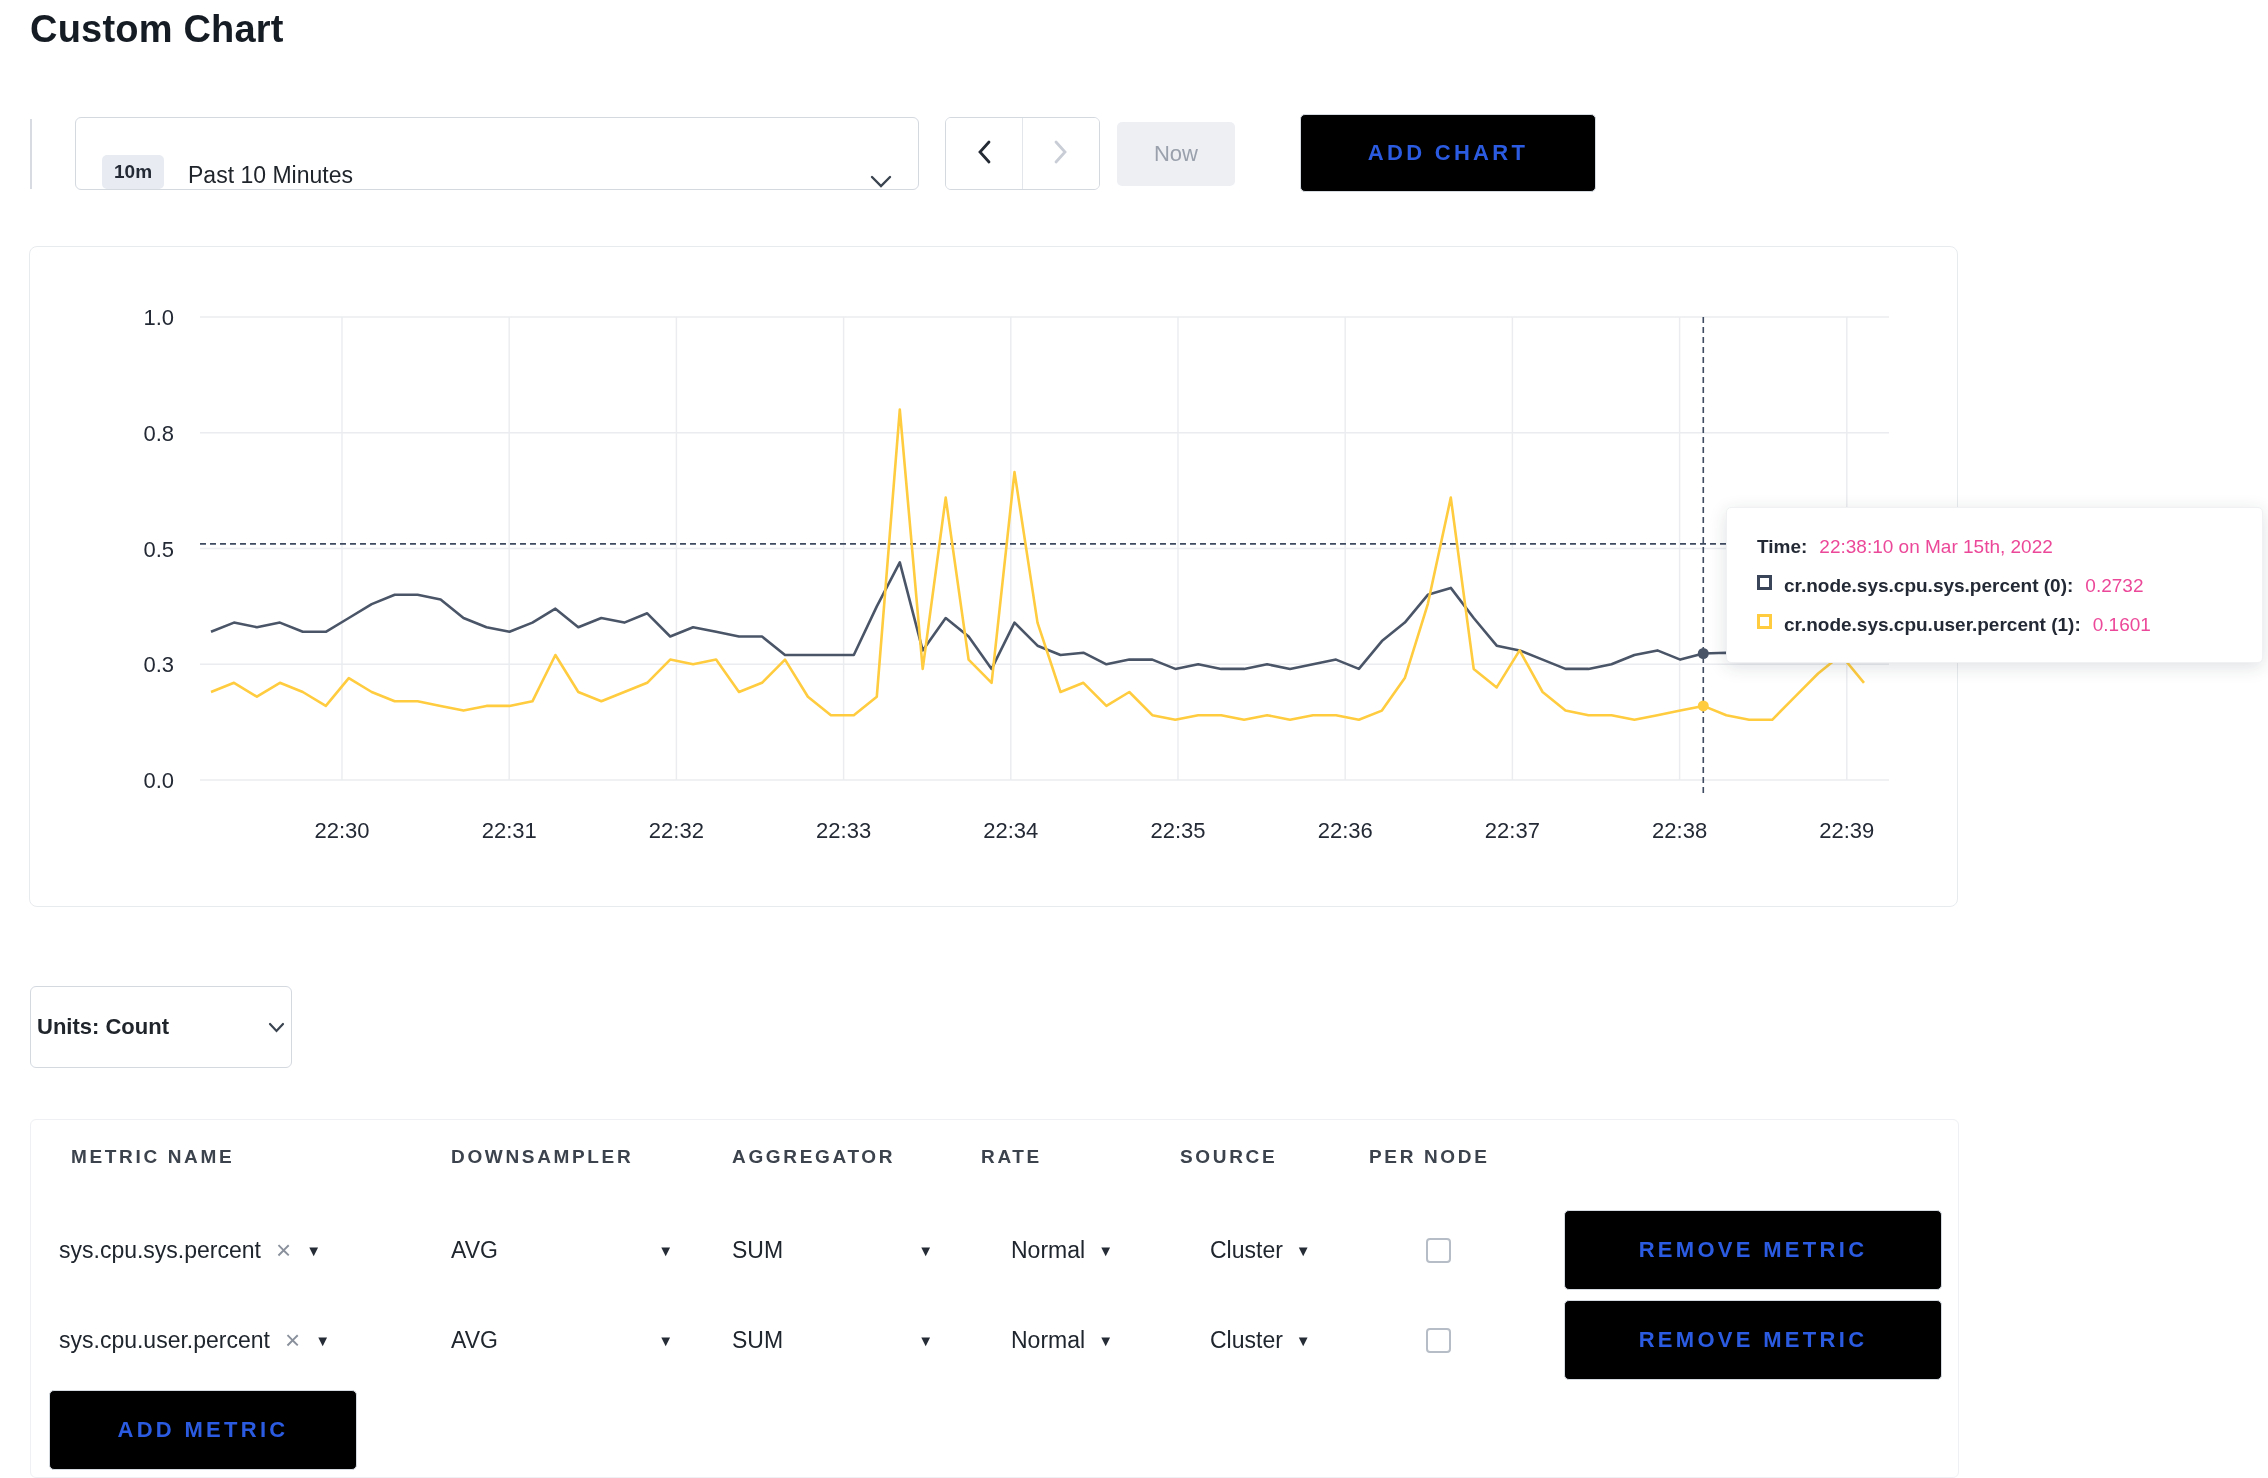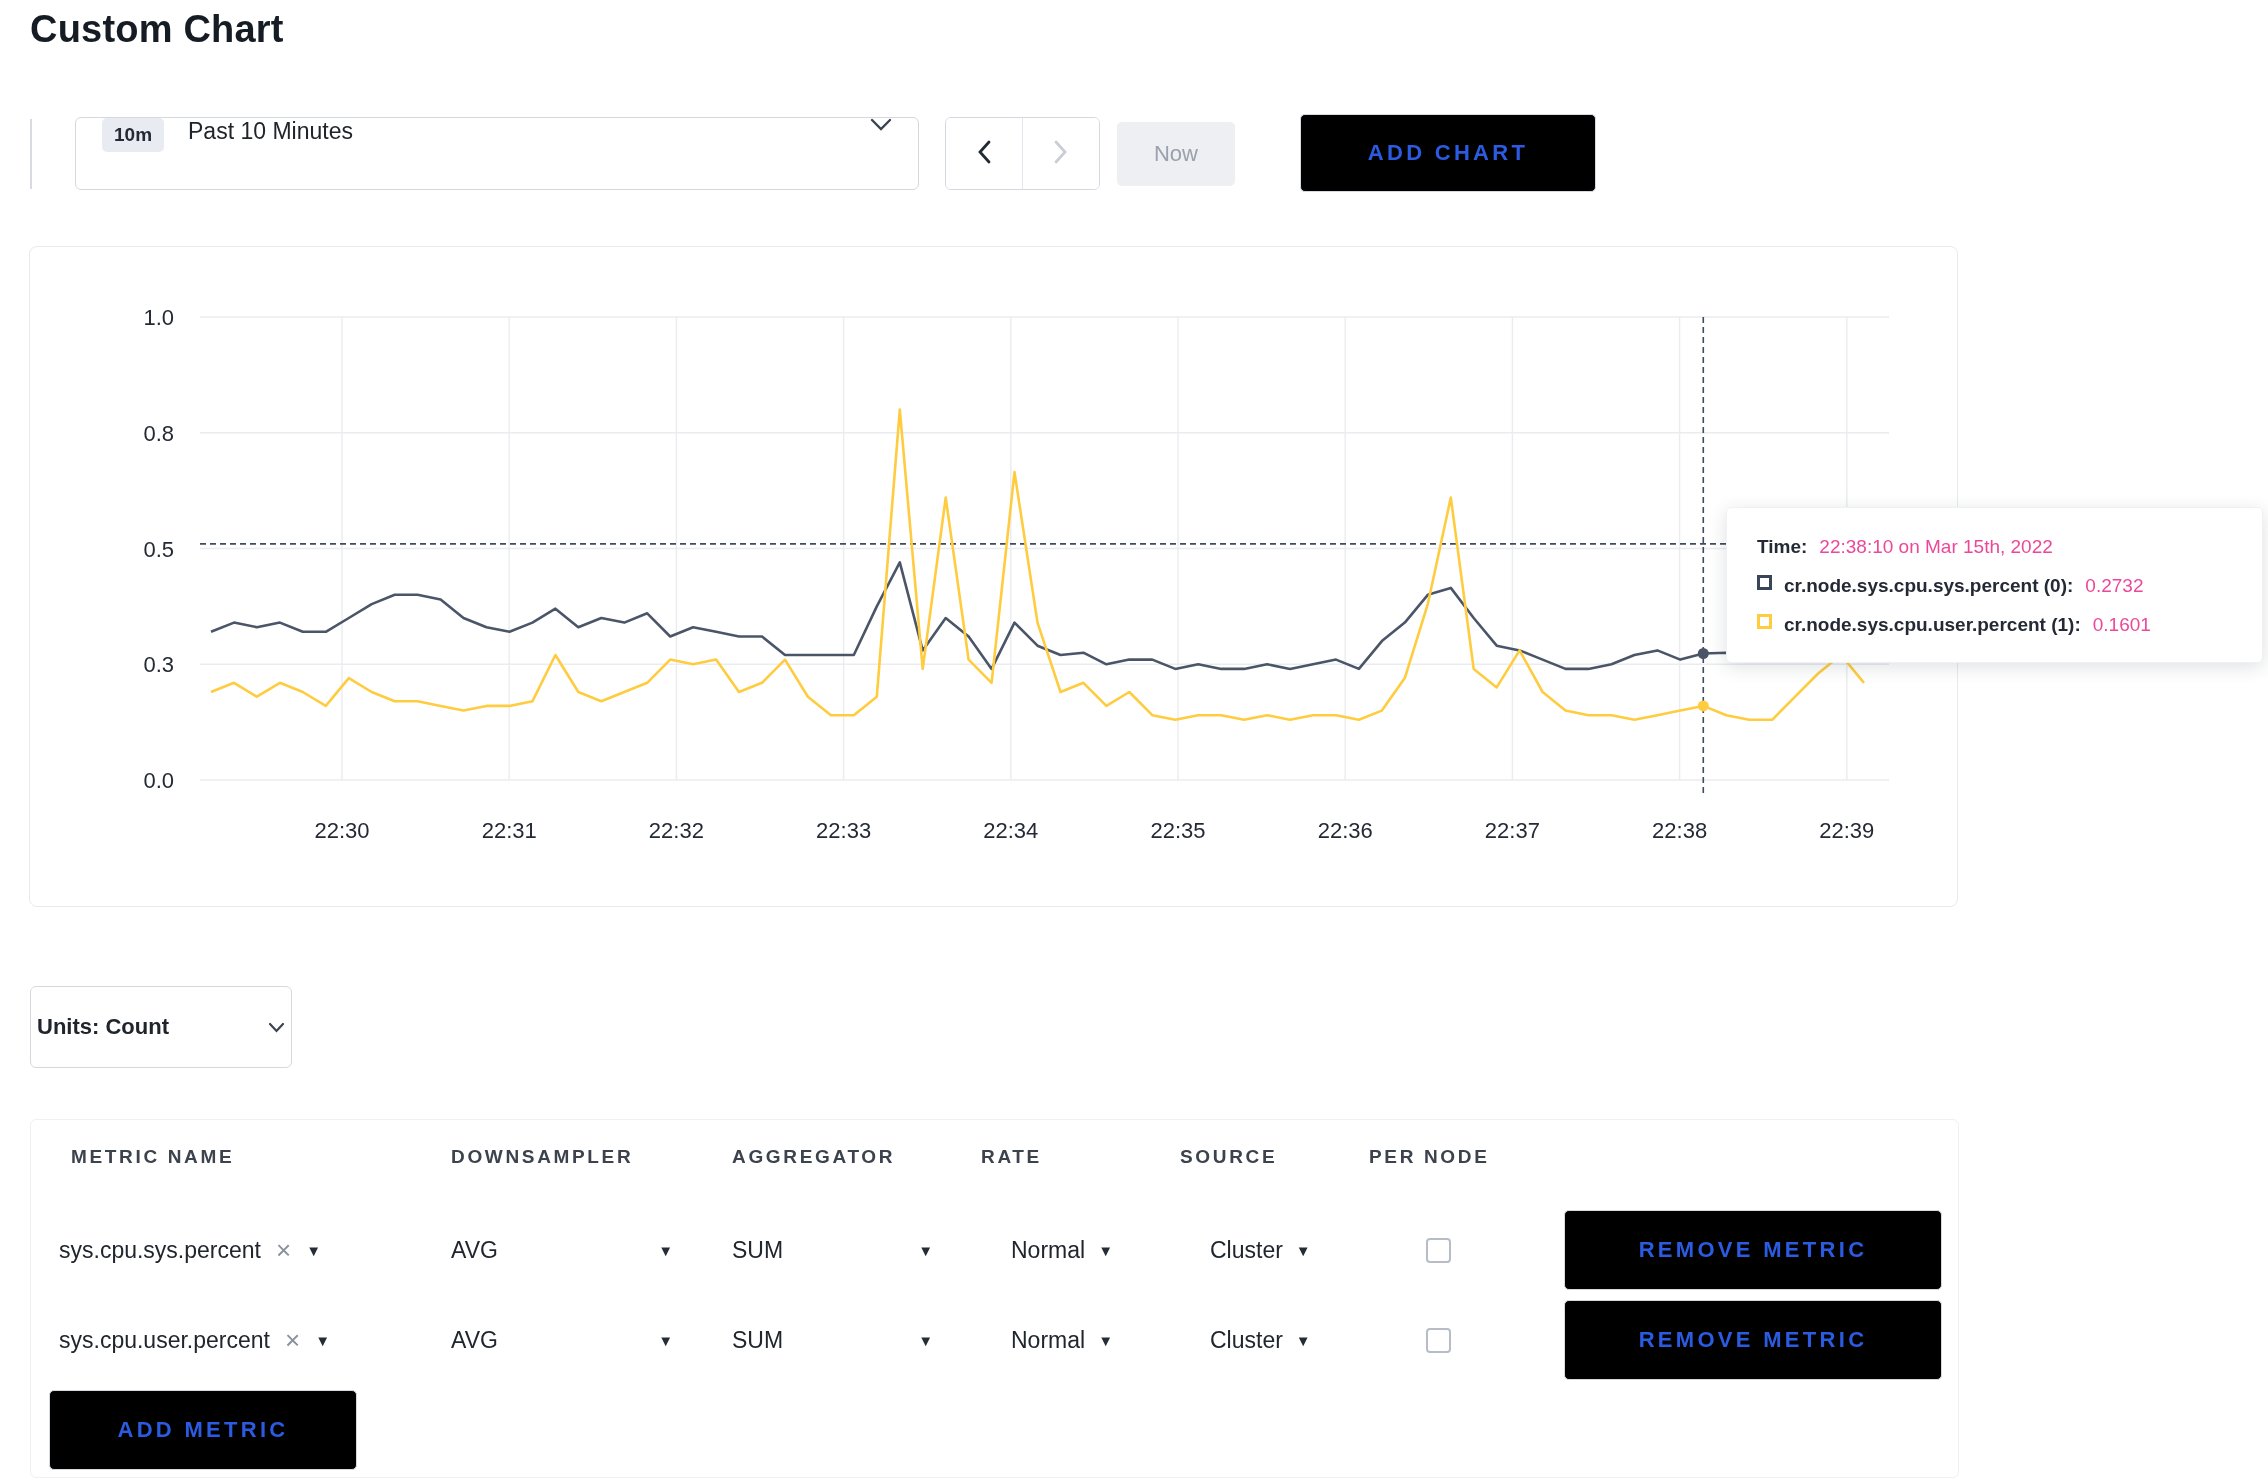--- a/index.html
+++ b/index.html
@@ -6,21 +6,21 @@
   html,body { background:#ffffff; }
   body { font-family:"Liberation Sans", sans-serif; color:#21272f; }
   .page { position:relative; width:2268px; height:1478px; background:#fff; overflow:hidden; }
   .abs { position:absolute; }
 
   .title { left:30px; top:8px; font-size:38px; font-weight:600; color:#161c24; letter-spacing:0.2px; }
 
   .toolbar-divider { left:30px; top:119px; width:2px; height:70px; background:#d8dce2; }
 
   .time-range { left:75px; top:117px; width:844px; height:73px; background:#fff;
-    border:1px solid #d4d9e0; border-radius:6px; display:flex; align-items:flex-start;
+    border:1px solid #d4d9e0; border-radius:6px; display:flex; align-items:flex-end;
     padding:0 26px; cursor:pointer; }
   .badge { background:#e8ecf2; border-radius:5px; padding:6px 12px; font-size:19px;
     font-weight:700; color:#242a35; }
   .tr-label { margin-left:24px; font-size:23px; color:#20252c; }
   .chev { margin-left:auto; display:flex; align-items:center; }
 
   .nav-group { left:945px; top:117px; width:155px; height:73px; border:1px solid #d4d9e0;
     border-radius:6px; display:flex; background:#fff; overflow:hidden; }
   .nav-btn { flex:1; background:#fff; border:none; display:flex; align-items:center;
     justify-content:center; cursor:pointer; }

